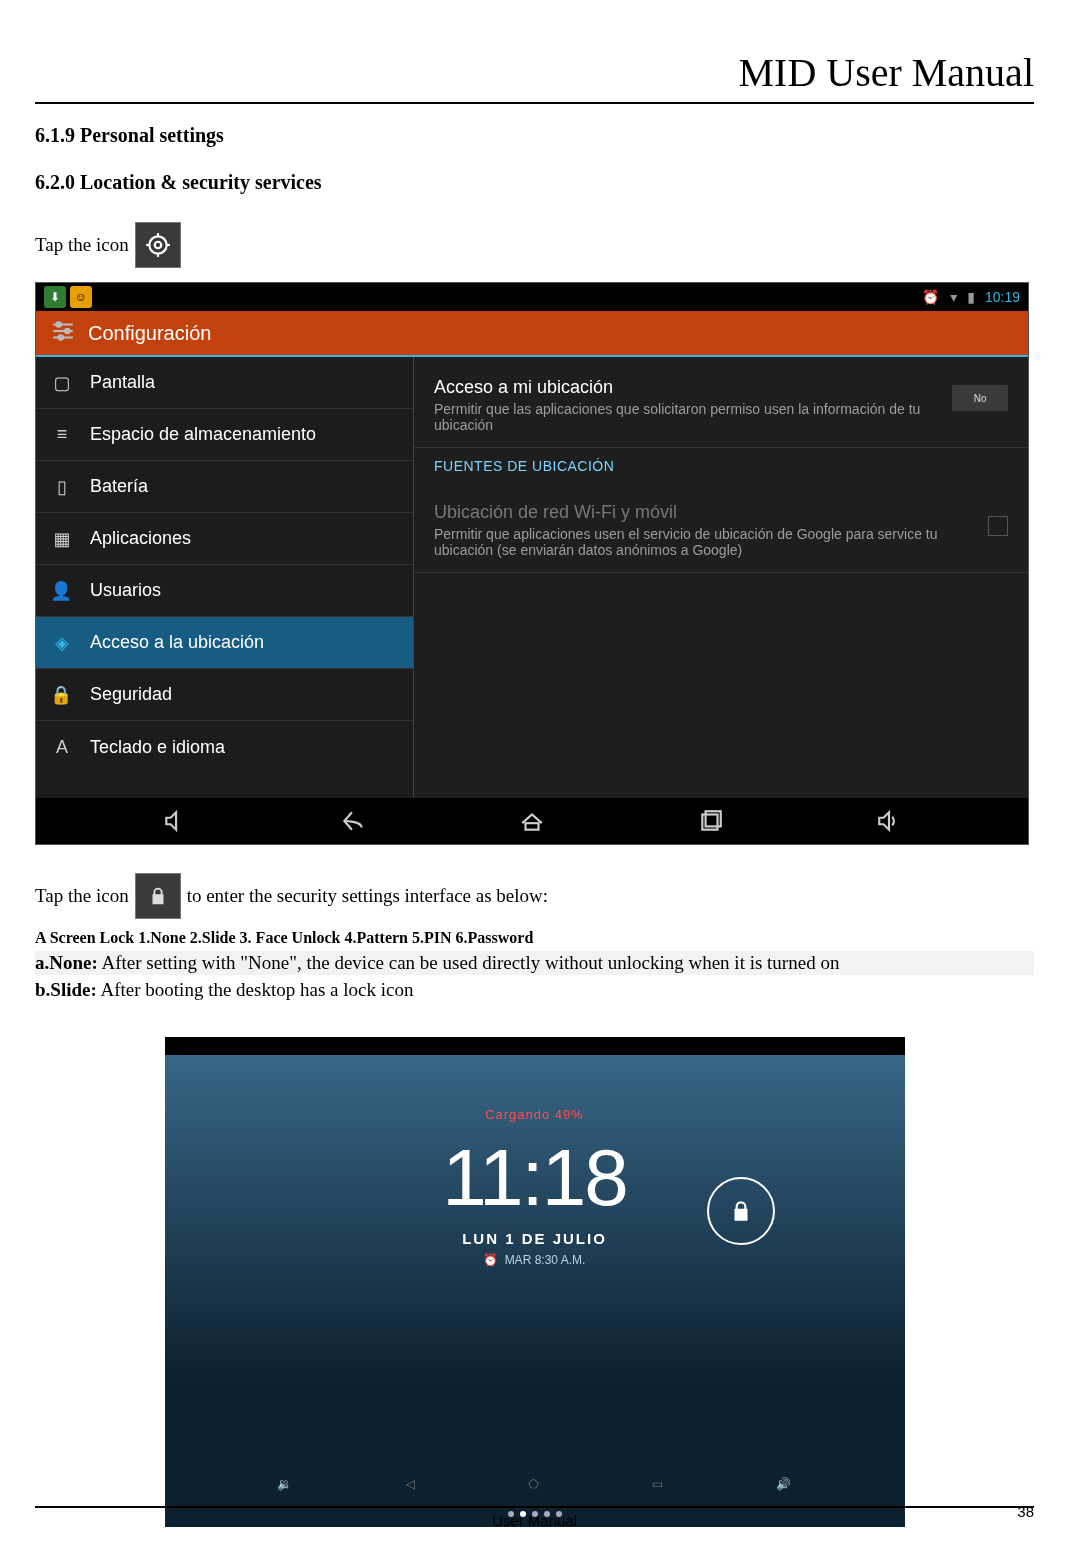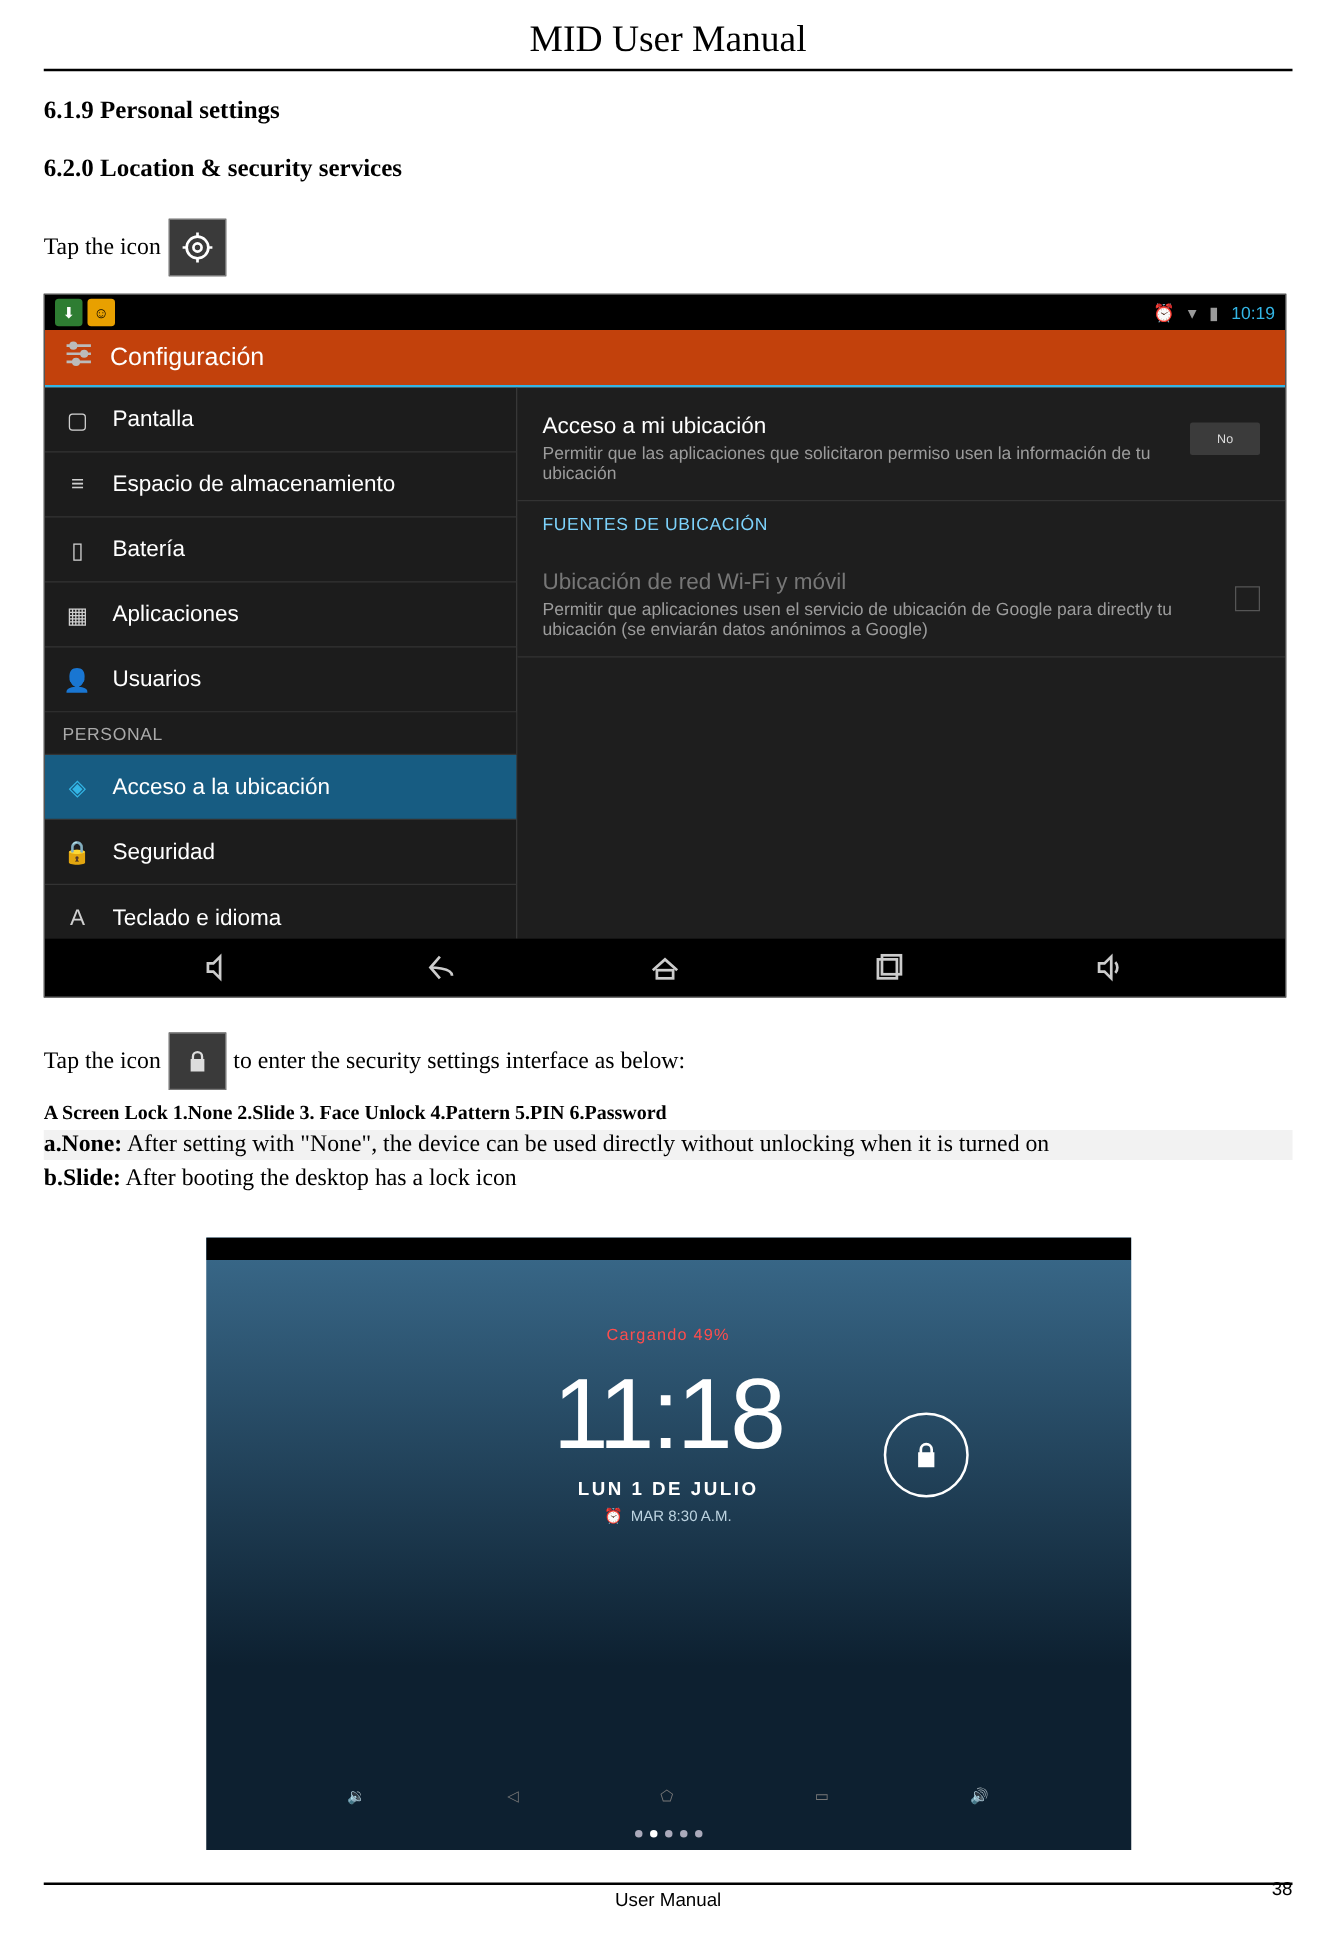--- a/index.html
+++ b/index.html
@@ -7,23 +7,24 @@
     font-family: "Times New Roman", serif;
     width: 1069px;
     height: 1550px;
     background: #fff;
     color: #000;
     padding: 15px 35px 20px 35px;
     position: relative;
   }
 
   .doc-header {
-    text-align: center;
-    font-size: 30px;
+    text-align: right;
+    font-size: 40px;
     margin-bottom: 6px;
+    margin-top: 34px;
   }
   .top-rule { border-top: 2px solid #000; margin-bottom: 12px; }
 
   .section-h { font-size: 20px; font-weight: bold; margin-top: 20px; }
   .sub-h     { font-size: 20px; font-weight: bold; margin-top: 24px; }
 
   .body-line { font-size: 19px; margin-top: 28px; display: flex; align-items: center; flex-wrap: wrap; gap: 6px; }
 
   .inline-icon {
     width: 46px; height: 46px;
@@ -220,21 +221,20 @@
         <span>Batería</span>
       </div>
       <div class="side-row">
         <span class="s-ico">▦</span>
         <span>Aplicaciones</span>
       </div>
       <div class="side-row">
         <span class="s-ico">👤</span>
         <span>Usuarios</span>
       </div>
-      <div class="side-header">PERSONAL</div>
       <div class="side-row selected">
         <span class="s-ico" style="color:#33b5e5">◈</span>
         <span>Acceso a la ubicación</span>
       </div>
       <div class="side-row">
         <span class="s-ico">🔒</span>
         <span>Seguridad</span>
       </div>
       <div class="side-row" style="border-bottom:none">
         <span class="s-ico">A</span>
@@ -250,21 +250,21 @@
             <div class="t2">Permitir que las aplicaciones que solicitaron permiso usen la información de tu ubicación</div>
           </div>
           <div class="toggle-off">No</div>
         </div>
       </div>
       <div class="main-section-header">FUENTES DE UBICACIÓN</div>
       <div class="main-item disabled">
         <div class="main-row-flex">
           <div>
             <div class="t1">Ubicación de red Wi-Fi y móvil</div>
-            <div class="t2">Permitir que aplicaciones usen el servicio de ubicación de Google para directly tu ubicación (se enviarán datos anónimos a Google)</div>
+            <div class="t2">Permitir que aplicaciones usen el servicio de ubicación de Google para service tu ubicación (se enviarán datos anónimos a Google)</div>
           </div>
           <div class="chk"></div>
         </div>
       </div>
     </div>
   </div>
 
   <div class="navbar">
     <div class="nav-btn">
       <svg width="26" height="26" viewBox="0 0 24 24" fill="none" stroke="#ccc" stroke-width="2">

